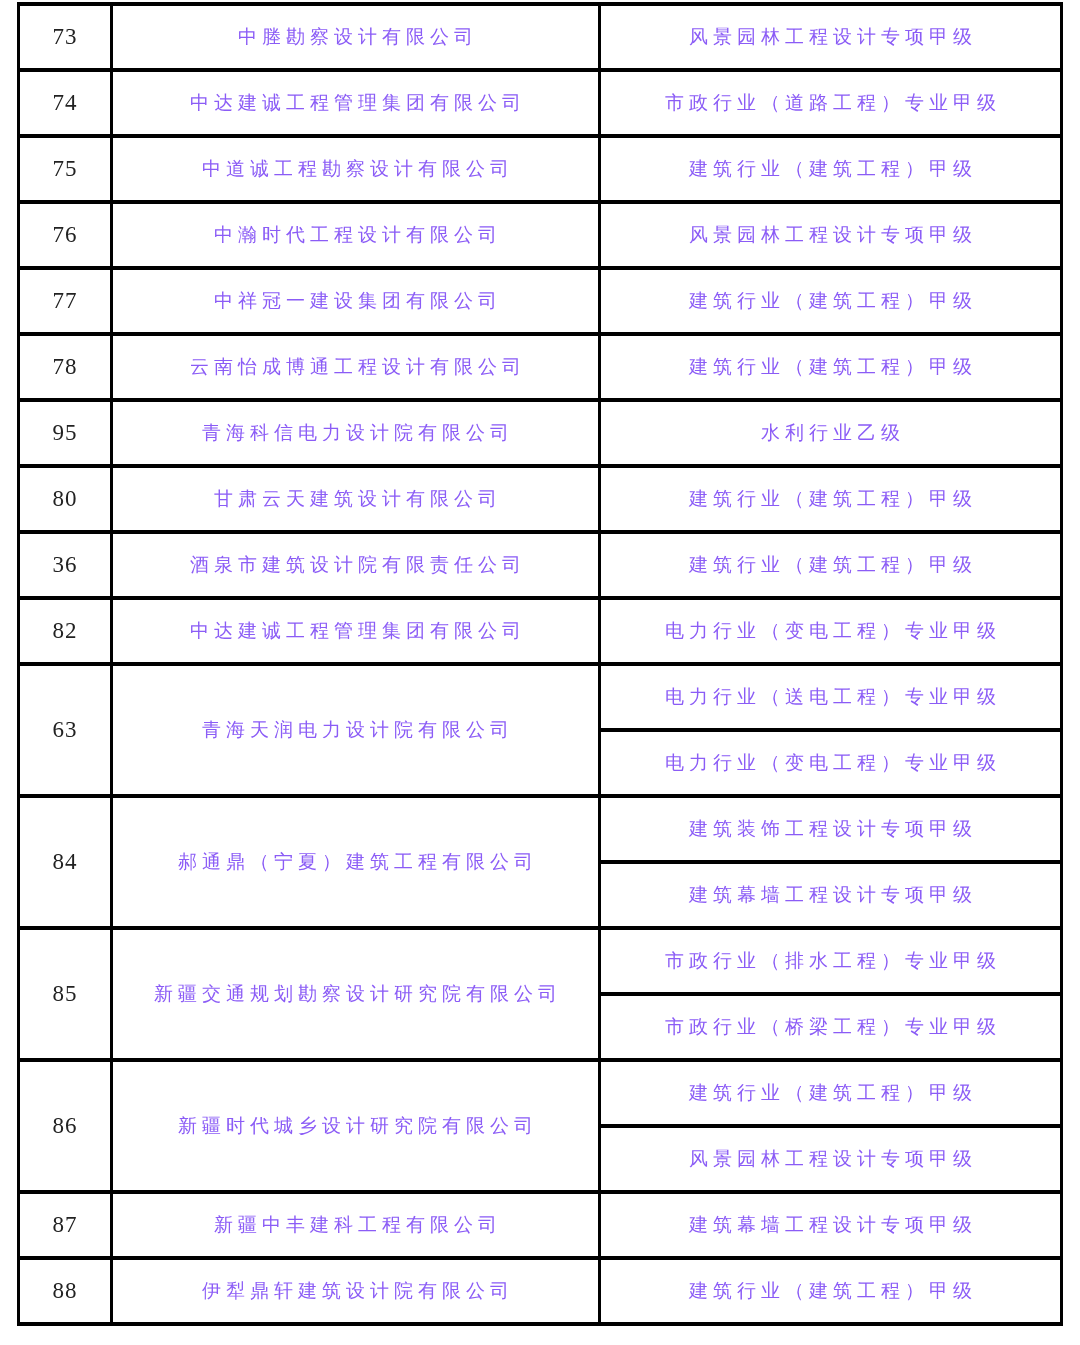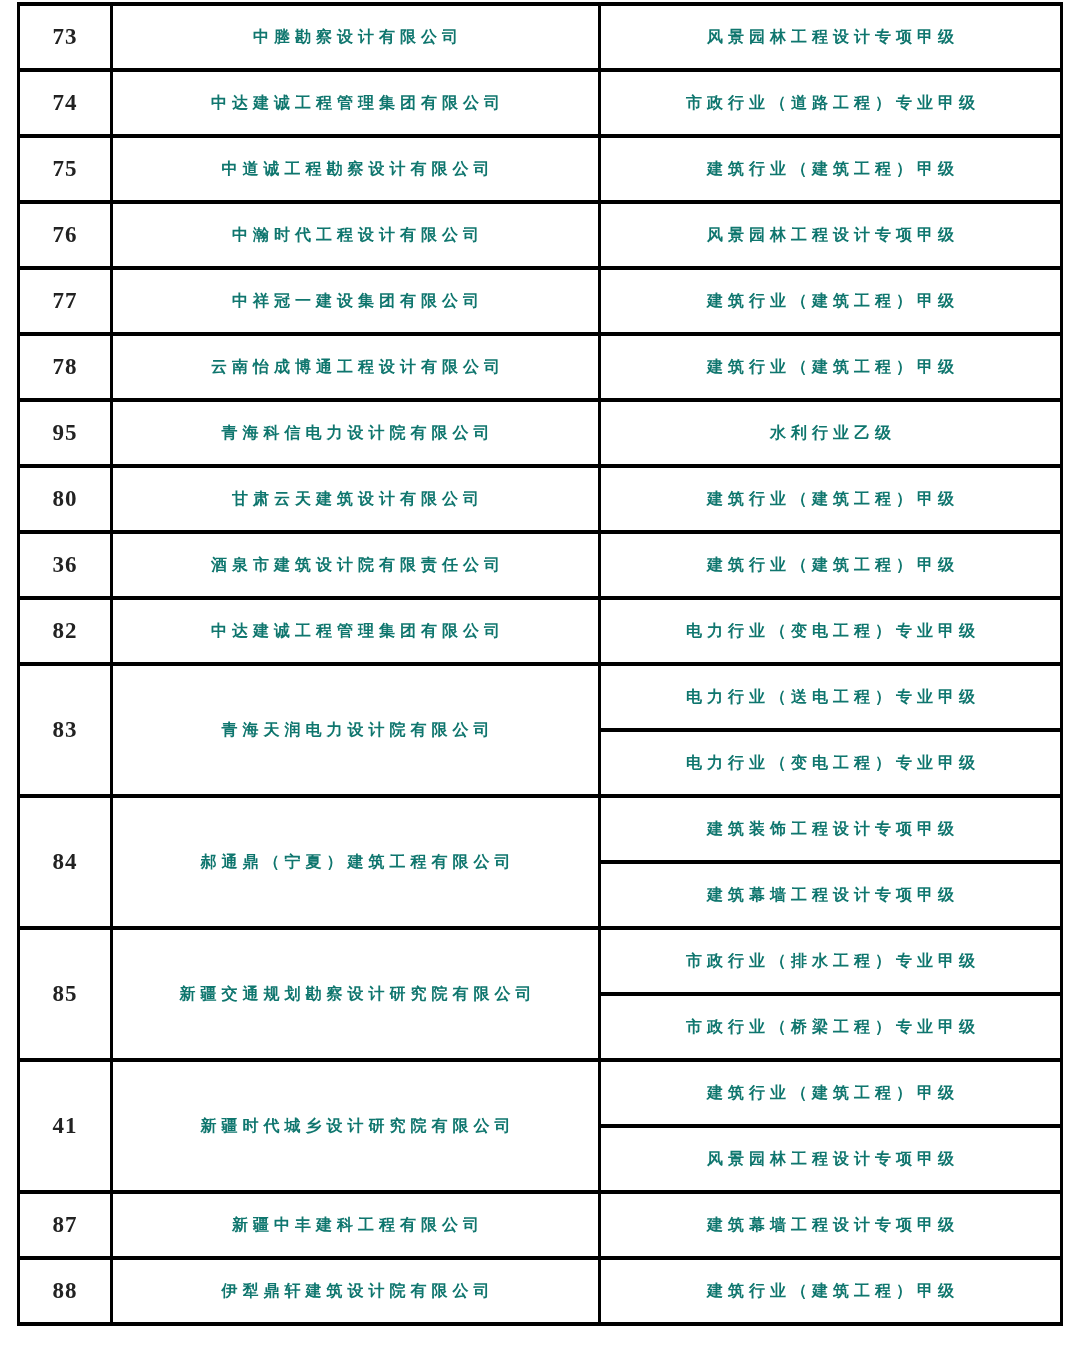--- a/index.html
+++ b/index.html
@@ -12,21 +12,20 @@
     height: 1345px;
     font-family: "Liberation Serif", serif;
     color: #1c1c1c;
     overflow: hidden;
   }
   .page {
     position: relative;
     width: 1016px;
     height: 1345px;
     background: #ffffff;
-    font-weight: bold;
   }
   table.qual-table {
     position: absolute;
     left: 17px;
     top: 2px;
     width: 1043px;
     border-collapse: collapse;
     table-layout: fixed;
     border-top: 2px solid #000;
     border-bottom: 4px solid #000;
@@ -46,25 +45,25 @@
     padding: 0;
     height: 62px;
     background: #ffffff;
   }
   td.no-cell {
     font-size: 23px;
     letter-spacing: 1px;
     color: #222;
   }
   td.company-cell, td.qual-cell {
-    font-size: 16px;
+    font-size: 19px;
     letter-spacing: 5px;
     text-indent: 5px;
     white-space: nowrap;
-    color: #0f766e;
+    color: #8b5cf6;
   }
   
   tr.sub-row td.qual-cell {
     border-top: 3px solid #000;
   }
 </style>
 </head>
 <body>
 
 <div class="page">
@@ -119,21 +118,21 @@
           <td class="no-cell" rowspan="1">36</td>
           <td class="company-cell" rowspan="1">酒泉市建筑设计院有限责任公司</td>
           <td class="qual-cell">建筑行业（建筑工程）甲级</td>
         </tr>
         <tr>
           <td class="no-cell" rowspan="1">82</td>
           <td class="company-cell" rowspan="1">中达建诚工程管理集团有限公司</td>
           <td class="qual-cell">电力行业（变电工程）专业甲级</td>
         </tr>
         <tr>
-          <td class="no-cell" rowspan="2">83</td>
+          <td class="no-cell" rowspan="2">63</td>
           <td class="company-cell" rowspan="2">青海天润电力设计院有限公司</td>
           <td class="qual-cell">电力行业（送电工程）专业甲级</td>
         </tr>
         <tr class="sub-row">
           <td class="qual-cell">电力行业（变电工程）专业甲级</td>
         </tr>
         <tr>
           <td class="no-cell" rowspan="2">84</td>
           <td class="company-cell" rowspan="2">郝通鼎（宁夏）建筑工程有限公司</td>
           <td class="qual-cell">建筑装饰工程设计专项甲级</td>
@@ -143,21 +142,21 @@
         </tr>
         <tr>
           <td class="no-cell" rowspan="2">85</td>
           <td class="company-cell" rowspan="2">新疆交通规划勘察设计研究院有限公司</td>
           <td class="qual-cell">市政行业（排水工程）专业甲级</td>
         </tr>
         <tr class="sub-row">
           <td class="qual-cell">市政行业（桥梁工程）专业甲级</td>
         </tr>
         <tr>
-          <td class="no-cell" rowspan="2">41</td>
+          <td class="no-cell" rowspan="2">86</td>
           <td class="company-cell" rowspan="2">新疆时代城乡设计研究院有限公司</td>
           <td class="qual-cell">建筑行业（建筑工程）甲级</td>
         </tr>
         <tr class="sub-row">
           <td class="qual-cell">风景园林工程设计专项甲级</td>
         </tr>
         <tr>
           <td class="no-cell" rowspan="1">87</td>
           <td class="company-cell" rowspan="1">新疆中丰建科工程有限公司</td>
           <td class="qual-cell">建筑幕墙工程设计专项甲级</td>

